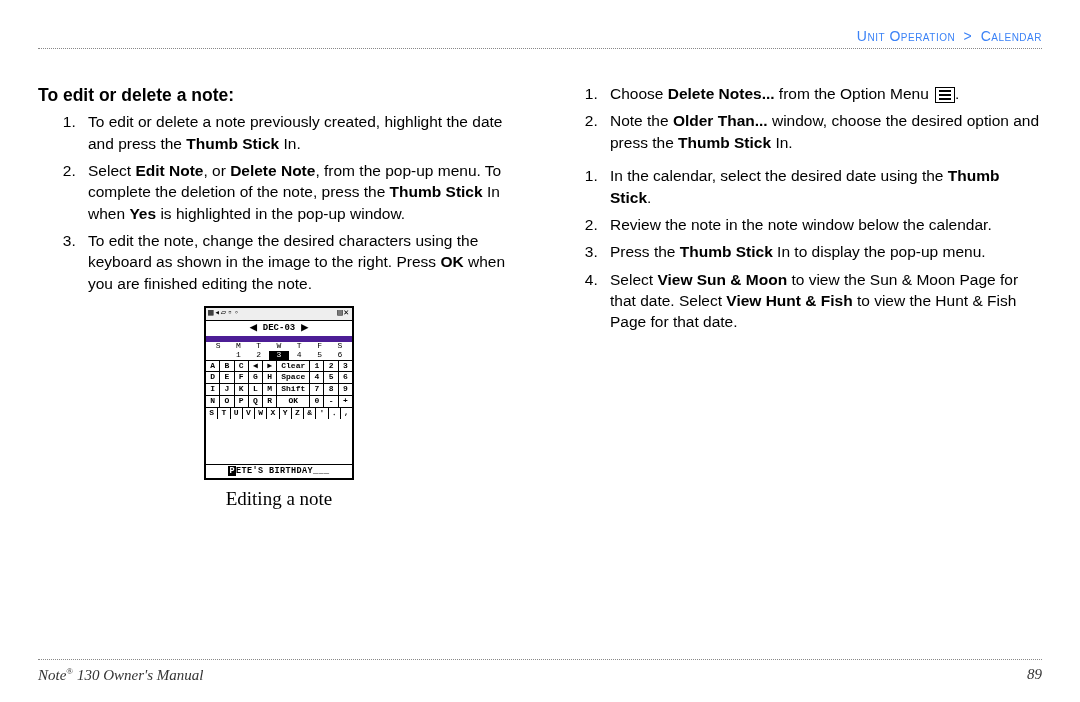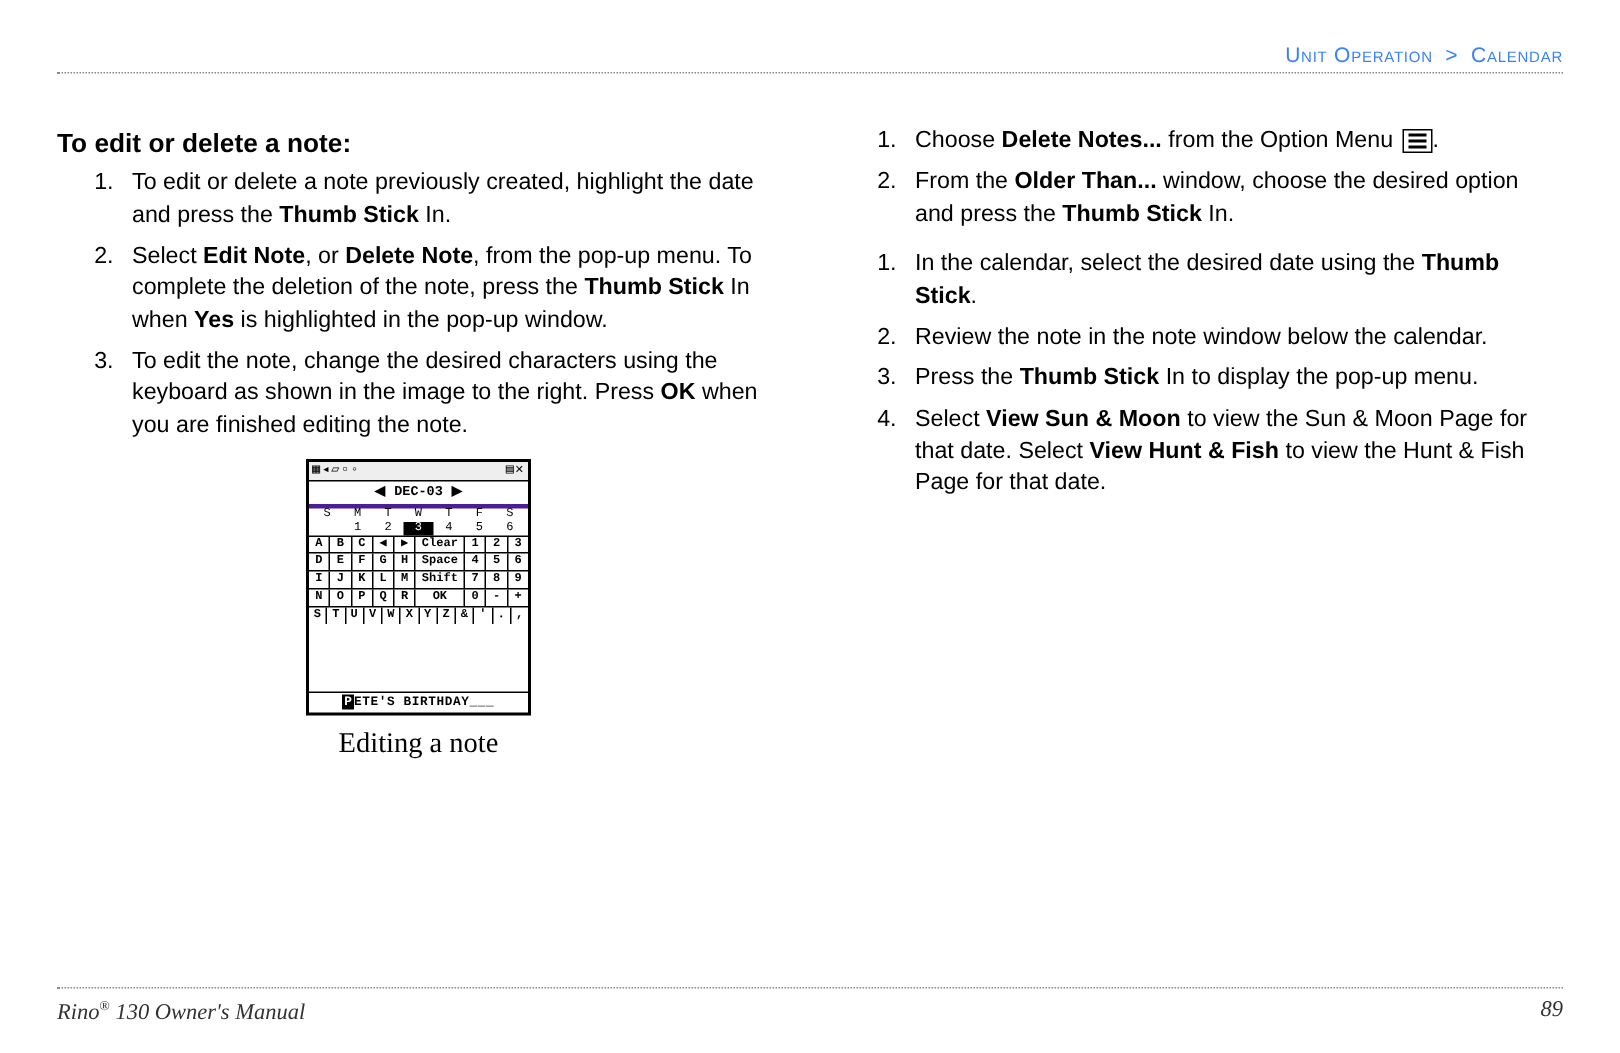--- a/index.html
+++ b/index.html
@@ -78,21 +78,21 @@
     padding: 1px 2px;
     border-bottom: 1px solid #000;
     background: #eee;
     font-size: 9px;
     letter-spacing: 1px;
   }
   .figure .month-row {
     text-align: center;
     padding: 2px 0;
     font-weight: bold;
-    border-bottom: 3px solid #4c1d95;
+    border-bottom: 6px solid #4c1d95;
   }
   .figure .month-row span.arrow { margin: 0 6px; font-family: Arial;}
   .figure .dow, .figure .drow {
     display: flex;
     justify-content: space-around;
     padding: 0 2px;
   }
   .figure .dow div, .figure .drow div {
     width: 14%;
     text-align: center;
@@ -291,21 +291,21 @@
         <div class="caption">Editing a note</div>
       </div>
     </div>
 
     <div class="col">
       <ol>
         <li>
           <span>Choose </span><b>Delete Notes...</b><span> from the Option Menu </span><span class="menu-icon"></span><span>.</span>
         </li>
         <li>
-          <span>From the </span><b>Older Than...</b><span> window, choose the desired option and press the </span><b>Thumb Stick</b><span> In.</span>
+          <span>Note the </span><b>Older Than...</b><span> window, choose the desired option and press the </span><b>Thumb Stick</b><span> In.</span>
         </li>
       </ol>
 
       <ol>
         <li>
           <span>In the calendar, select the desired date using the </span><b>Thumb Stick</b><span>.</span>
         </li>
         <li>
           <span>Review the note in the note window below the calendar.</span>
         </li>
@@ -313,16 +313,16 @@
           <span>Press the </span><b>Thumb Stick</b><span> In to display the pop-up menu.</span>
         </li>
         <li>
           <span>Select </span><b>View Sun &amp; Moon</b><span> to view the Sun &amp; Moon Page for that date. Select </span><b>View Hunt &amp; Fish</b><span> to view the Hunt &amp; Fish Page for that date.</span>
         </li>
       </ol>
     </div>
   </div>
 
   <div class="footer">
-    <span><span>Rino</span><sup>®</sup><span> 130 Owner's Manual</span></span>
+    <span><span>Note</span><sup>®</sup><span> 130 Owner's Manual</span></span>
     <span class="pn">89</span>
   </div>
 </div>
 
 </body></html>

